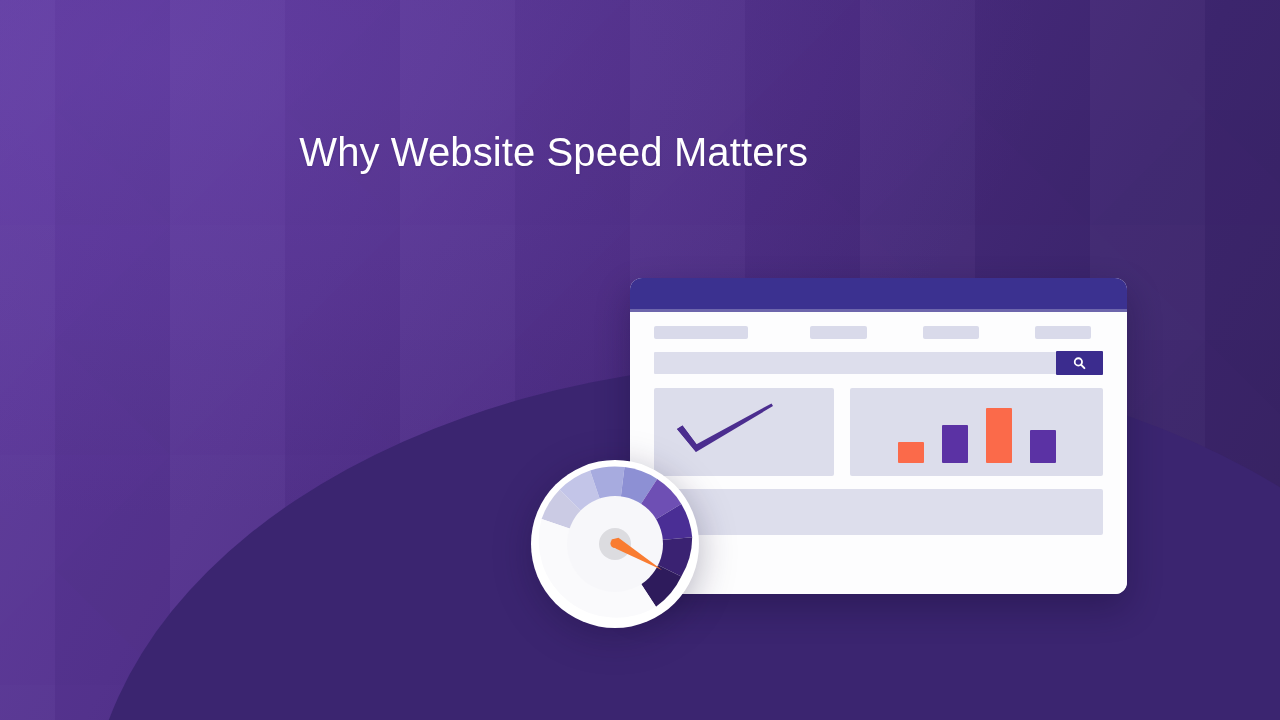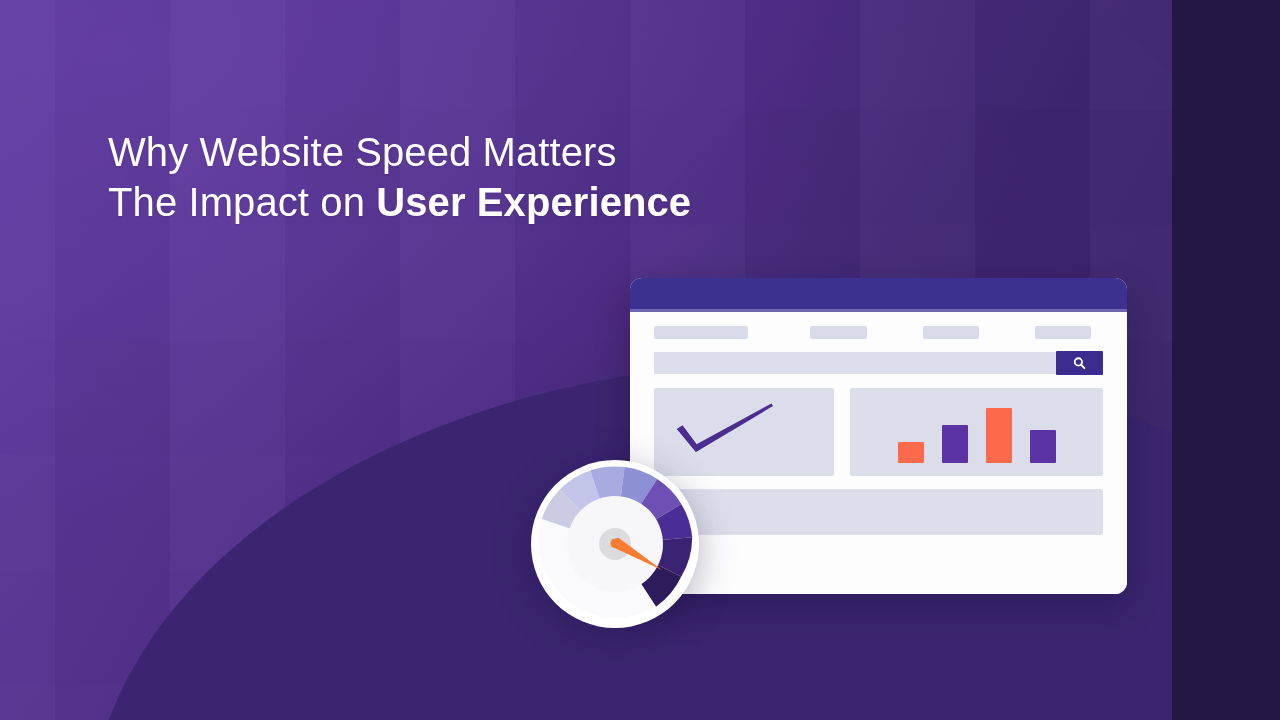--- a/index.html
+++ b/index.html
@@ -5,24 +5,25 @@
   html, body {
     margin: 0;
     padding: 0;
     background: #241744;
   }
   body {
     font-family: "Liberation Sans", sans-serif;
   }
   .stage {
     position: relative;
-    width: 1172px;
+    width: 1280px;
     height: 720px;
     overflow: hidden;
     background: #000000;
+    text-align: right;
   }
 
   
   .bg-gradient {
     position: absolute;
     inset: 0;
     background:
       linear-gradient(118deg, #5E3A9E 0%, #55338F 28%, #4A2B80 52%, #3E2670 74%, #382363 100%);
   }
   .bg-diamonds {
@@ -224,21 +225,20 @@
 
   <div class="bg-gradient"></div>
   <div class="bg-diamonds"></div>
   <div class="bg-diamonds2"></div>
   <div class="bg-vignette"></div>
   <div class="bg-blob-right"></div>
   <div class="bg-blob"></div>
 
   <h1 class="headline">
     <span class="ln">Why Website Speed Matters</span>
-    <span class="ln"><span>The Impact on </span><b>User Experience</b></span>
   </h1>
 
   <div class="browser">
 
     <div class="browser-titlebar"></div>
 
     <div class="browser-body">
 
       <div class="nav-row">
         <div class="nav-ph logo"></div>

